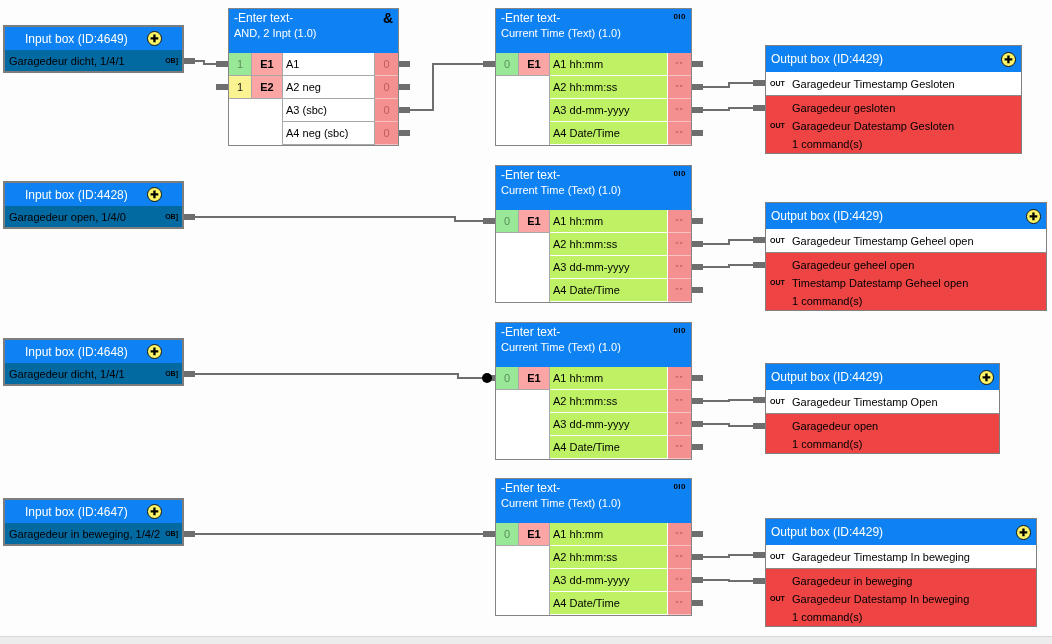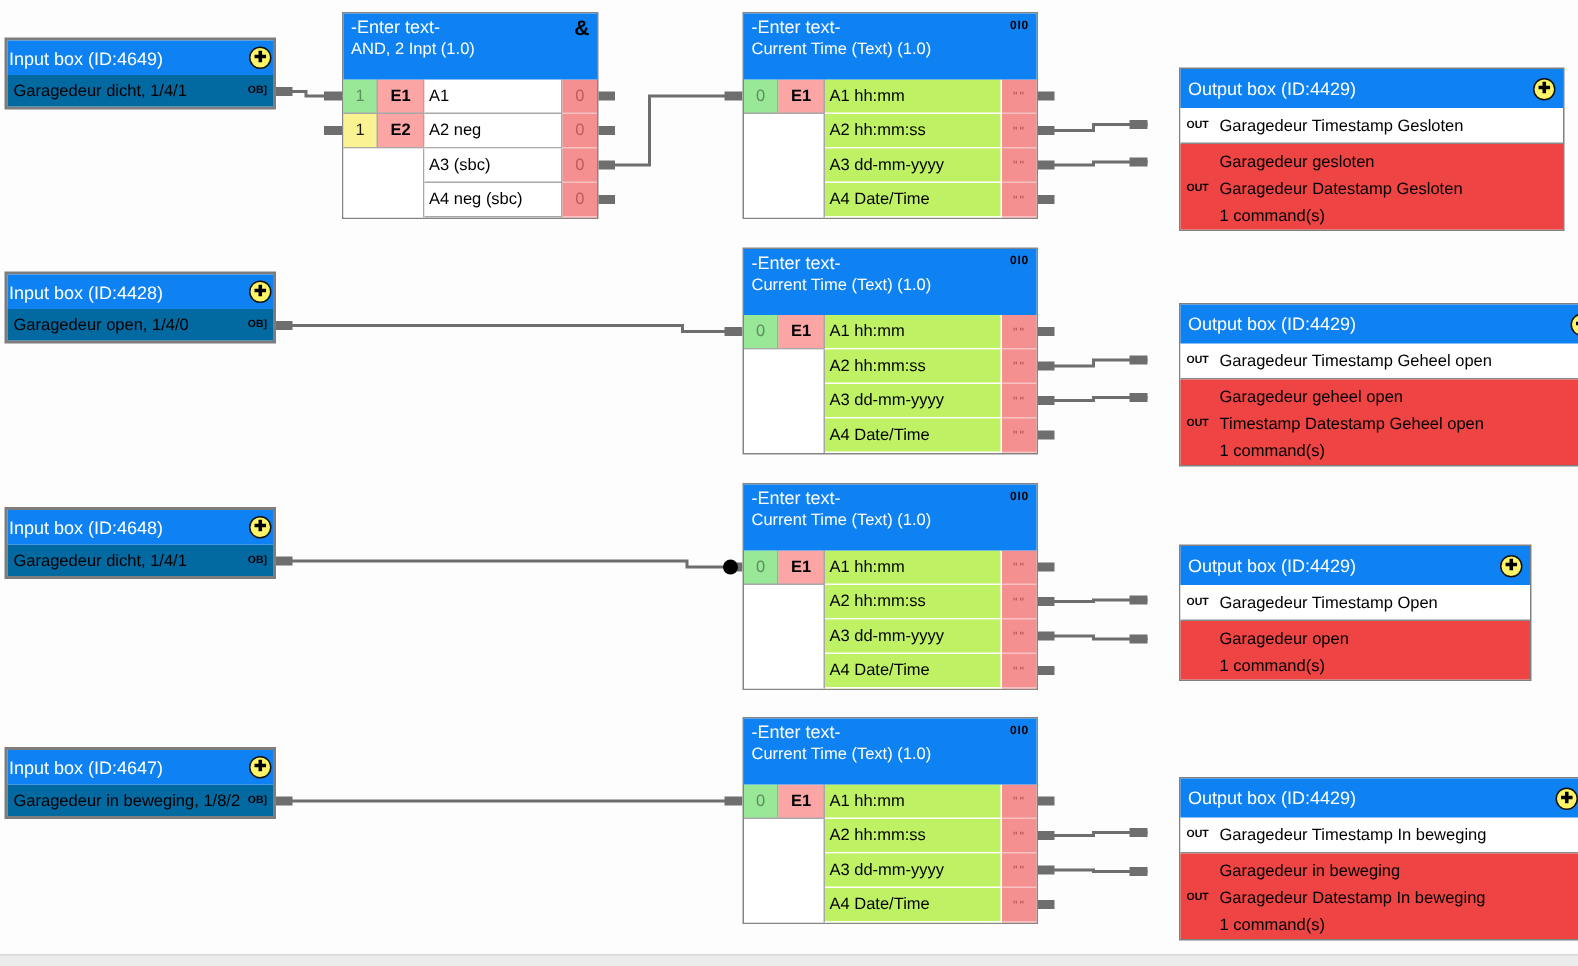--- a/index.html
+++ b/index.html
@@ -7,21 +7,21 @@
           font-family:"Liberation Sans",sans-serif;color:#000;}
   .wires{position:absolute;left:0;top:0;}
 
   
   .blk{position:absolute;box-sizing:border-box;background:#fff;}
   .bhdr{background:#0e82f2;color:#fff;position:relative;box-sizing:border-box;}
 
   
   .ibox{border:2px solid #7d7d7d;width:181px;}
   .ibox .bhdr{height:23px;display:flex;align-items:center;justify-content:space-between;
-              padding:0 1px;font-size:12px;}
+              padding:0 20px;font-size:12px;}
   .ibody{height:21px;display:flex;align-items:center;justify-content:space-between;
          padding:0 4px;font-size:11px;background:#0369a1;}
   .dp{font-size:7px;font-weight:bold;letter-spacing:0;color:#000;}
 
   .plus{width:15px;height:15px;border-radius:50%;background:#fdf567;border:1px solid #111;
         color:#000;font-size:10px;line-height:14px;text-align:center;font-weight:bold;
         box-sizing:border-box;flex:0 0 auto;}
 
   
   .fb{border:1px solid #858585;}
@@ -43,21 +43,21 @@
       border-bottom:1px solid #f8c2c2;}
   .tiny{font-size:7px;font-weight:bold;letter-spacing:1px;}
   .gl{background:#bef264;border-bottom:1px solid #fff;border-right:1px solid #fff;}
   .wl{background:#fff;}
   .merge2{grid-column:1/3;grid-row:2/5;border-bottom:none;background:#fff;}
   .merge3{grid-column:1/3;grid-row:3/5;border-bottom:none;background:#fff;}
   .g1{grid-row:1}.g2{grid-row:2}.g3{grid-row:3}.g4{grid-row:4}
   .col3{grid-column:3}.col4{grid-column:4}
 
   
-  .obox{border:1px solid #808080;margin-left:21px;}
+  .obox{border:1px solid #808080;}
   .obox .bhdr{height:26px;display:flex;align-items:center;justify-content:space-between;
               padding:0 5px;font-size:12px;}
   .orow1{height:23px;border-bottom:1px solid #8a8a8a;display:flex;align-items:center;
          padding:0 4px;font-size:11px;background:#fff;}
   .orow2{padding:3px 4px 0 4px;font-size:11px;line-height:18px;background:#ef4444;}
   .outg{width:22px;flex:0 0 auto;font-size:7px;font-weight:bold;letter-spacing:0;}
   .ind{padding-left:22px;}
   .oline{display:flex;align-items:center;}
 
   .bottombar{position:absolute;left:0;top:636px;width:1052px;height:8px;background:#ececec;
@@ -159,21 +159,21 @@
       <span class="dp">OB]</span>
     </div>
   </div>
 
   <div class="blk ibox" style="left:3px;top:498px">
     <div class="bhdr">
       <span>Input box (ID:4647)</span>
       <span class="plus">✚</span>
     </div>
     <div class="ibody">
-      <span>Garagedeur in beweging, 1/8/2</span>
+      <span>Garagedeur in beweging, 1/4/2</span>
       <span class="dp">OB]</span>
     </div>
   </div>
 
   <div class="blk fb" style="left:228px;top:8px;width:171px">
     <div class="bhdr">
       <div class="t1">-Enter text-</div>
       <div class="t2">AND, 2 Inpt (1.0)</div>
       <span class="typeicon and-type">&amp;</span>
     </div>

